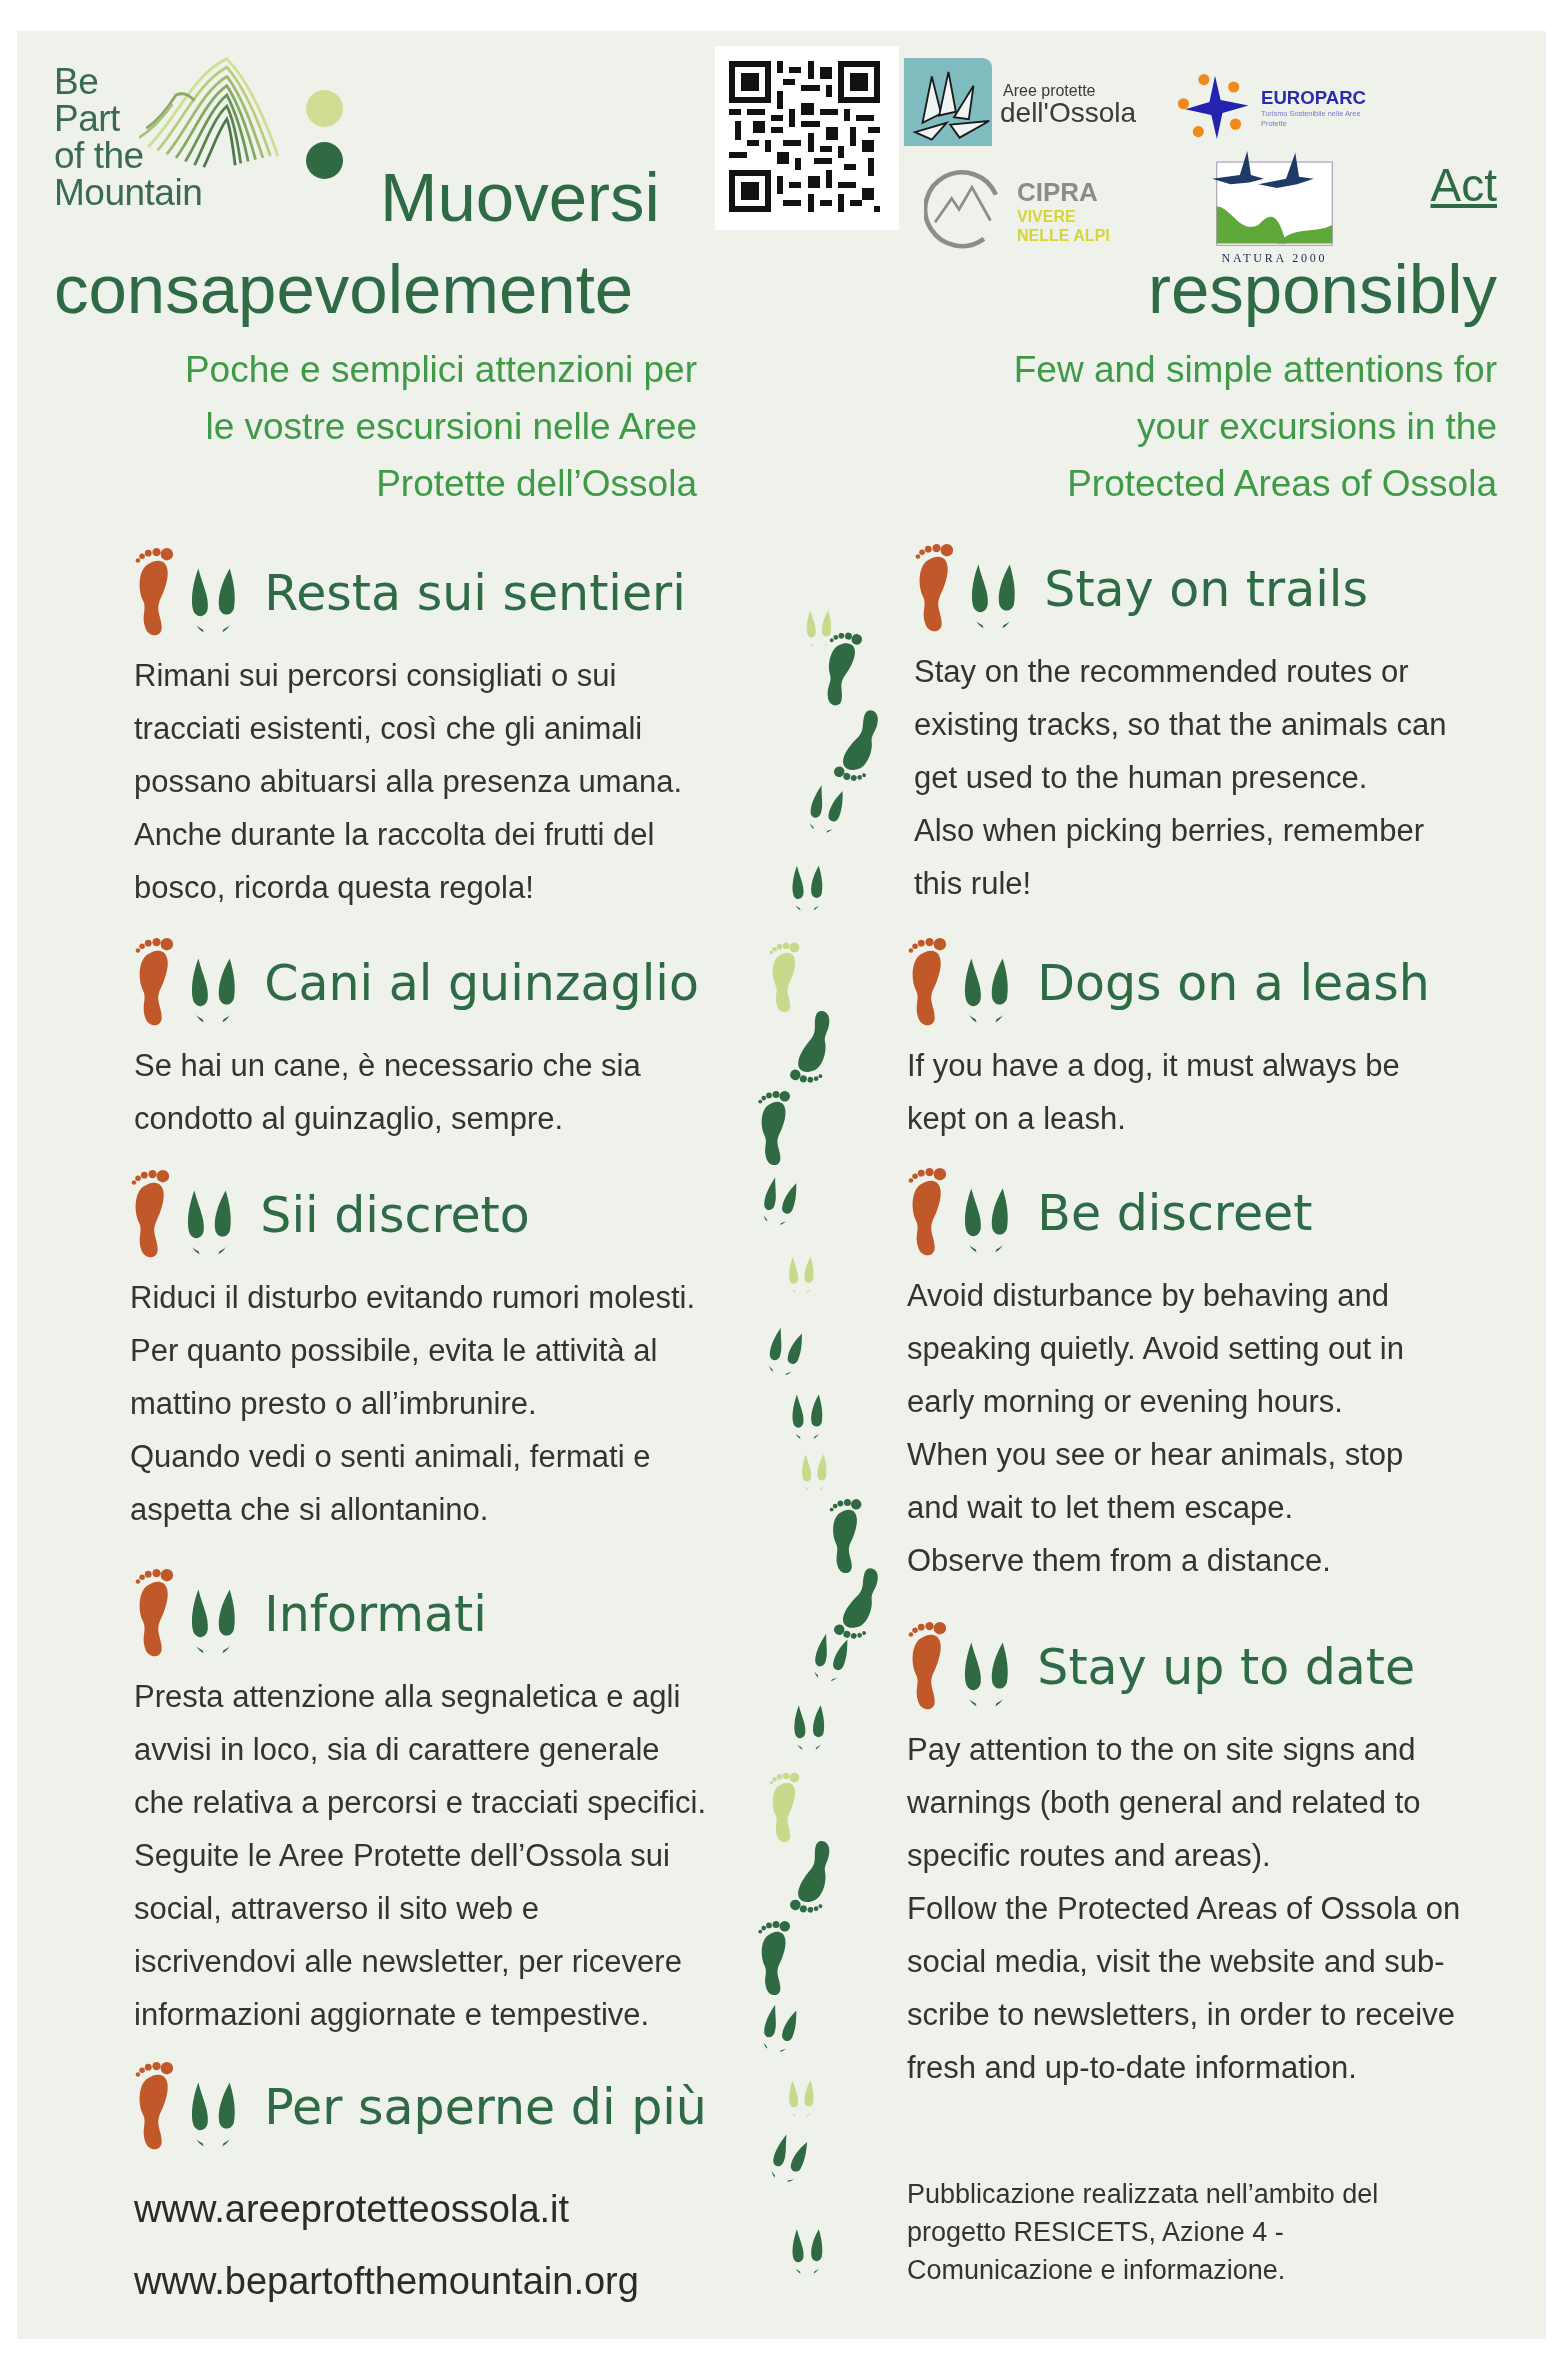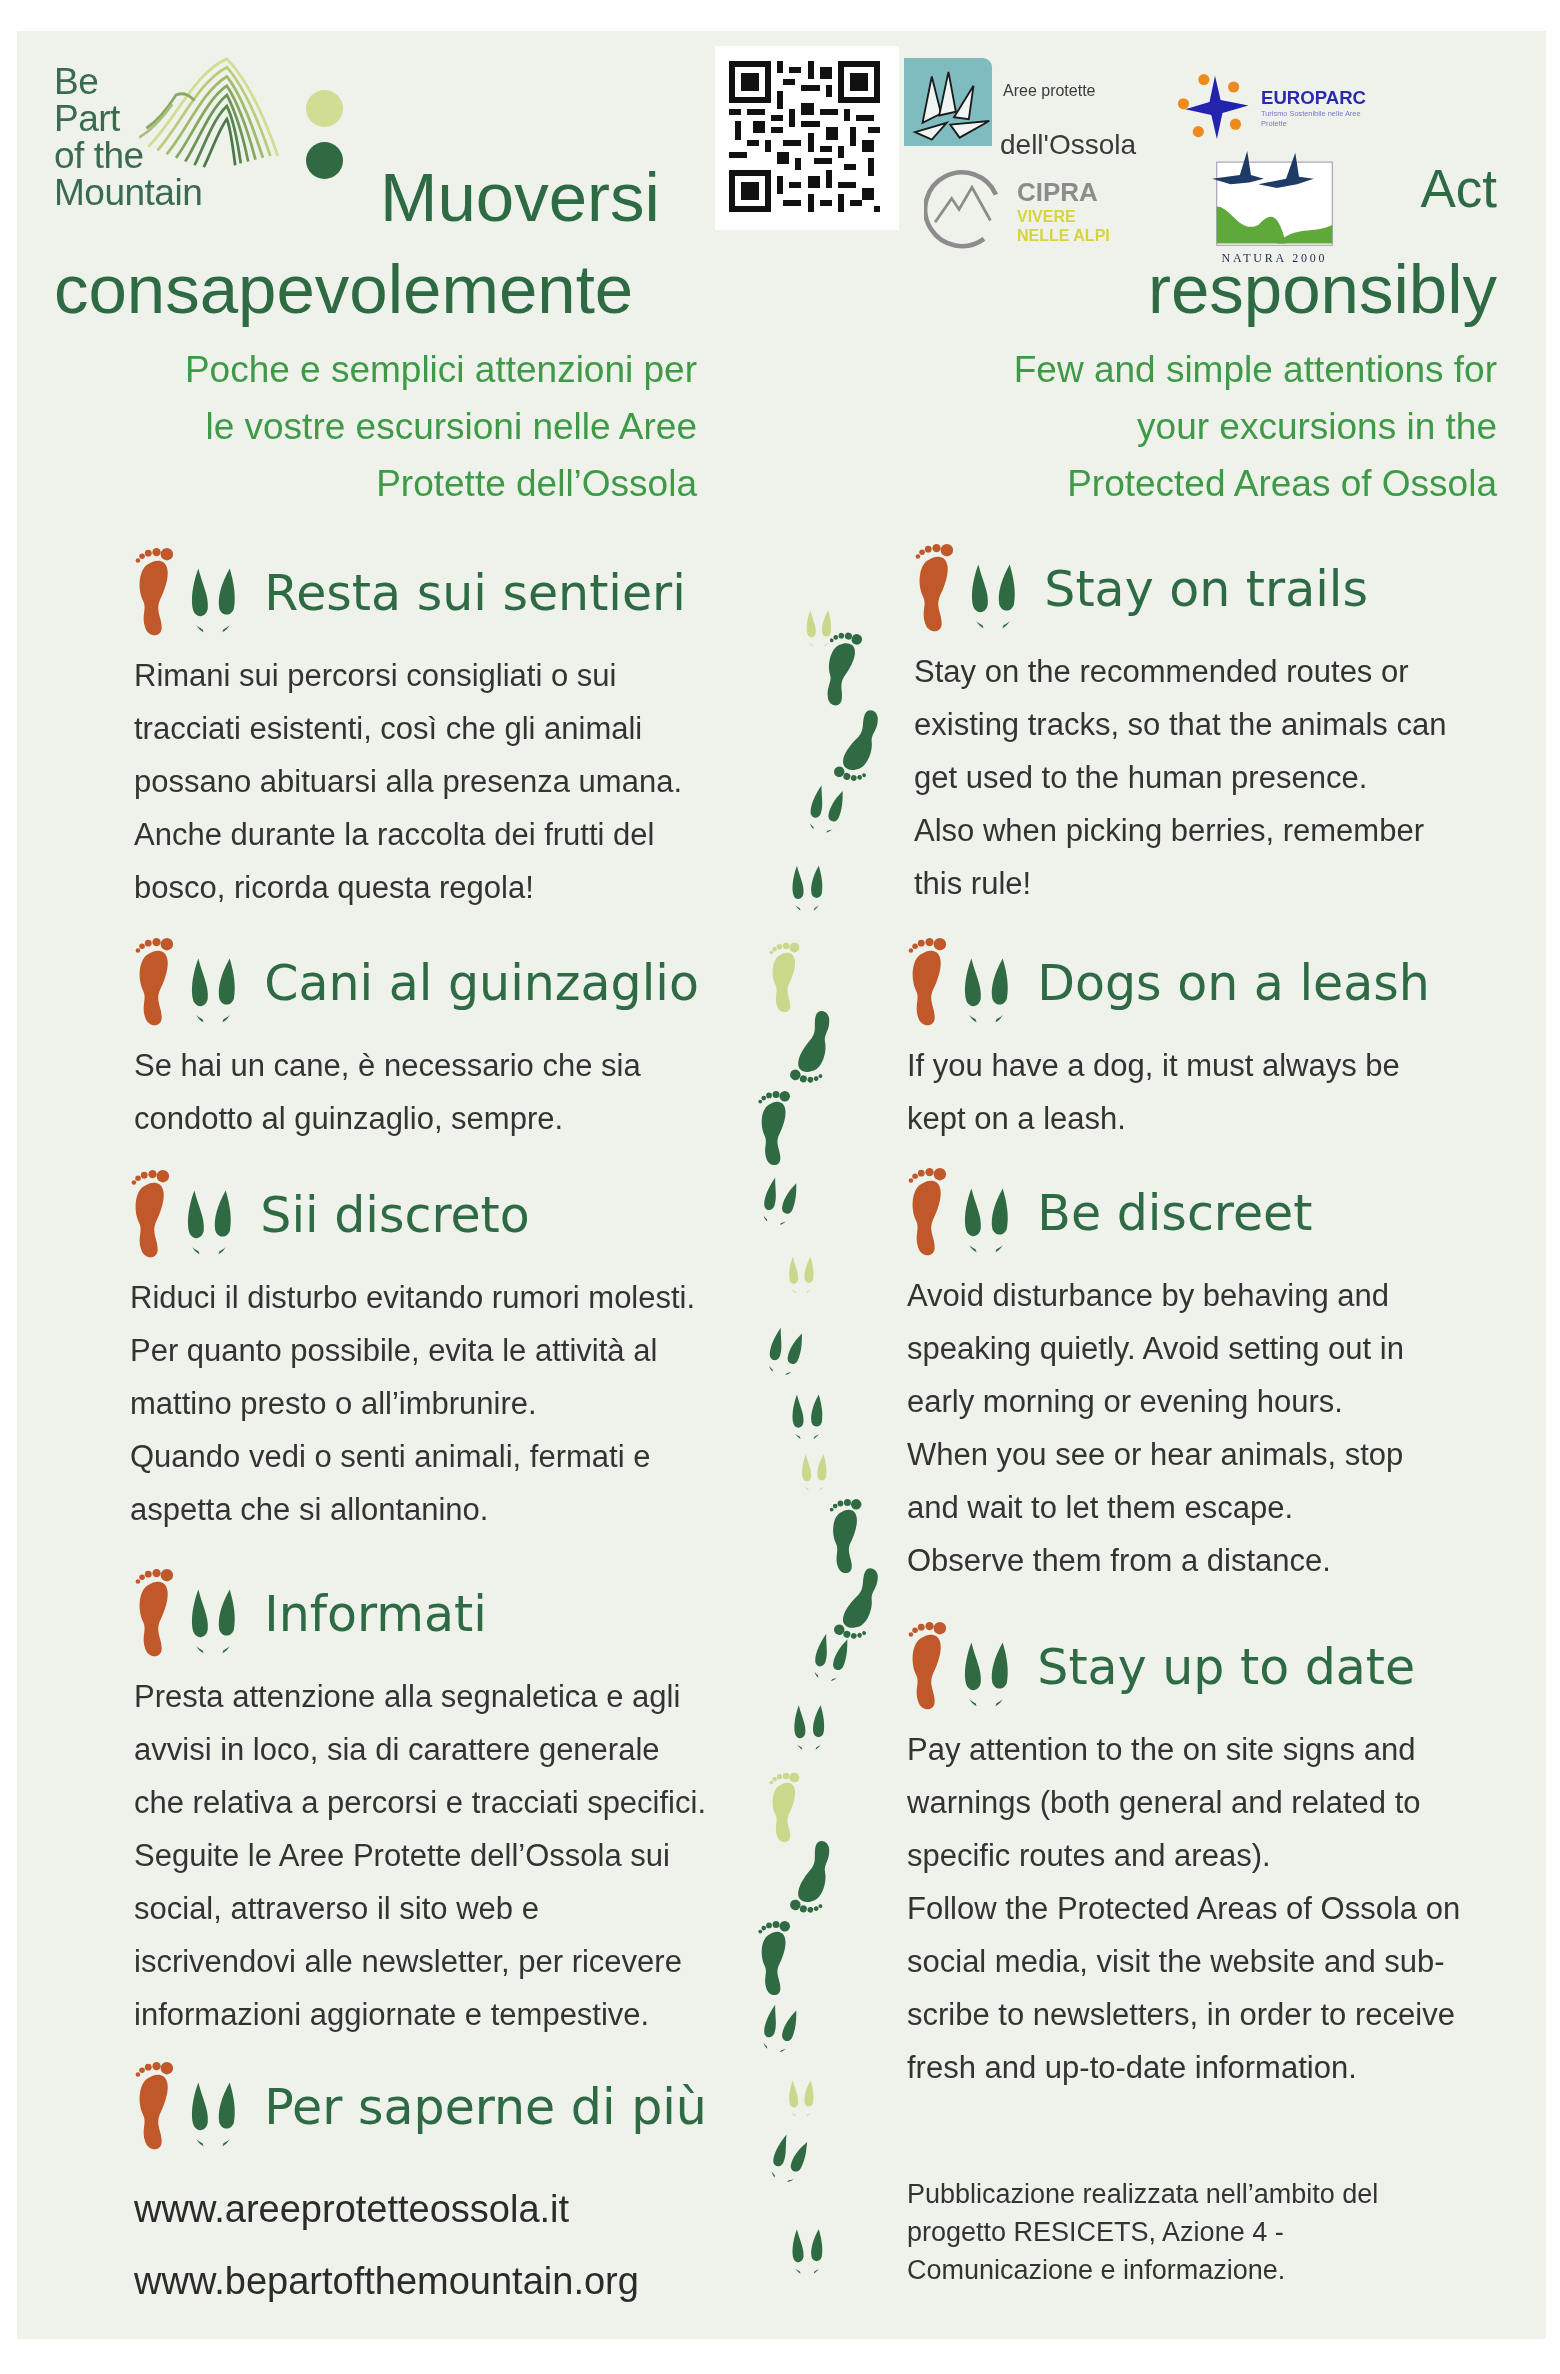--- a/index.html
+++ b/index.html
@@ -15,37 +15,37 @@
   .dot { position:absolute; border-radius:50%; }
   .dot.light { left:306px; top:90px; width:37px; height:37px; background:#d0dd93; }
   .dot.dark { left:306px; top:142px; width:37px; height:37px; background:#2f6a42; }
 
   .qr { left:715px; top:46px; width:184px; height:184px; background:#fff; }
   .qr-inner { position:absolute; left:13px; top:15px; width:153px; height:151px; }
 
   .logo-apo { left:904px; top:58px; width:232px; height:91px; }
   .apo-box { position:absolute; left:0; top:0; width:88px; height:88px; background:#7fbcbf; border-radius:0 9.3px 0 0; }
   .apo-t1 { position:absolute; left:99px; top:24px; font-size:16px; color:#3a3a3a; font-family:"Liberation Sans", sans-serif; }
-  .apo-t2 { position:absolute; left:96px; top:39px; font-size:28px; color:#3a3a3a; font-family:"Liberation Sans", sans-serif;margin-top:32px; }
+  .apo-t2 { position:absolute; left:96px; top:39px; font-size:28px; color:#3a3a3a; font-family:"Liberation Sans", sans-serif; }
 
   .logo-cipra { left:924px; top:162px; width:232px; height:93px; }
   .cipra-t1 { position:absolute; left:93px; top:15px; font-size:26px; font-weight:bold; color:#8c8c8c; font-family:"Liberation Sans", sans-serif; }
   .cipra-t2 { position:absolute; left:93px; top:46px; font-size:16px; font-weight:bold; color:#d6d43a; line-height:18.6px; font-family:"Liberation Sans", sans-serif; }
 
   .logo-europarc { left:1176px; top:72px; width:186px; height:70px; }
   .eu-t1 { position:absolute; left:85px; top:15px; font-size:18.6px; font-weight:bold; color:#2a2ab0; font-family:"Liberation Sans", sans-serif; }
   .eu-t2 { position:absolute; left:85px; top:37px; font-size:7.4px; color:#7777cc; line-height:10.2px; width:102px; font-family:"Liberation Sans", sans-serif; }
 
   .logo-natura { left:1212px; top:151px; width:130px; height:121px; }
   .natura-t { position:absolute; left:0; top:100px; width:125px; text-align:center; font-size:12px; letter-spacing:2.8px; color:#1d2a55; font-family:"Liberation Serif", serif; }
 
   
   .title-it-1 { left:380px; top:158px; font-size:69px; color:#2e6b45; font-family:"Liberation Sans", sans-serif; }
   .title-it-2 { left:54px; top:250px; font-size:69px; color:#2e6b45; font-family:"Liberation Sans", sans-serif; }
-  .title-en-1 { right:63px; top:158px; font-size:53px; color:#2e6b45; font-family:"Liberation Sans", sans-serif; }
+  .title-en-1 { right:63px; top:158px; font-size:46px; color:#2e6b45; font-family:"Liberation Sans", sans-serif;text-decoration:underline; }
   .title-en-2 { right:63px; top:250px; font-size:69px; color:#2e6b45; text-align:right; font-family:"Liberation Sans", sans-serif;margin-left:24px; }
   .subtitle { font-size:37px; line-height:57px; color:#3f9a48; text-align:right; font-family:"Liberation Sans", sans-serif; }
   .subtitle-it { right:863px; top:341px; width:649px; }
   .subtitle-en { right:63px; top:341px; width:649px; }
 
   
   .section { position:absolute; }
   .sec-head { display:flex; align-items:center; height:93px; }
   .sec-icons { width:121px; height:93px; position:relative; flex:none; }
   .sec-title { font-size:49px; color:#2e6b45; font-family:"DejaVu Sans", sans-serif; white-space:nowrap; margin-left:9.3px; }

